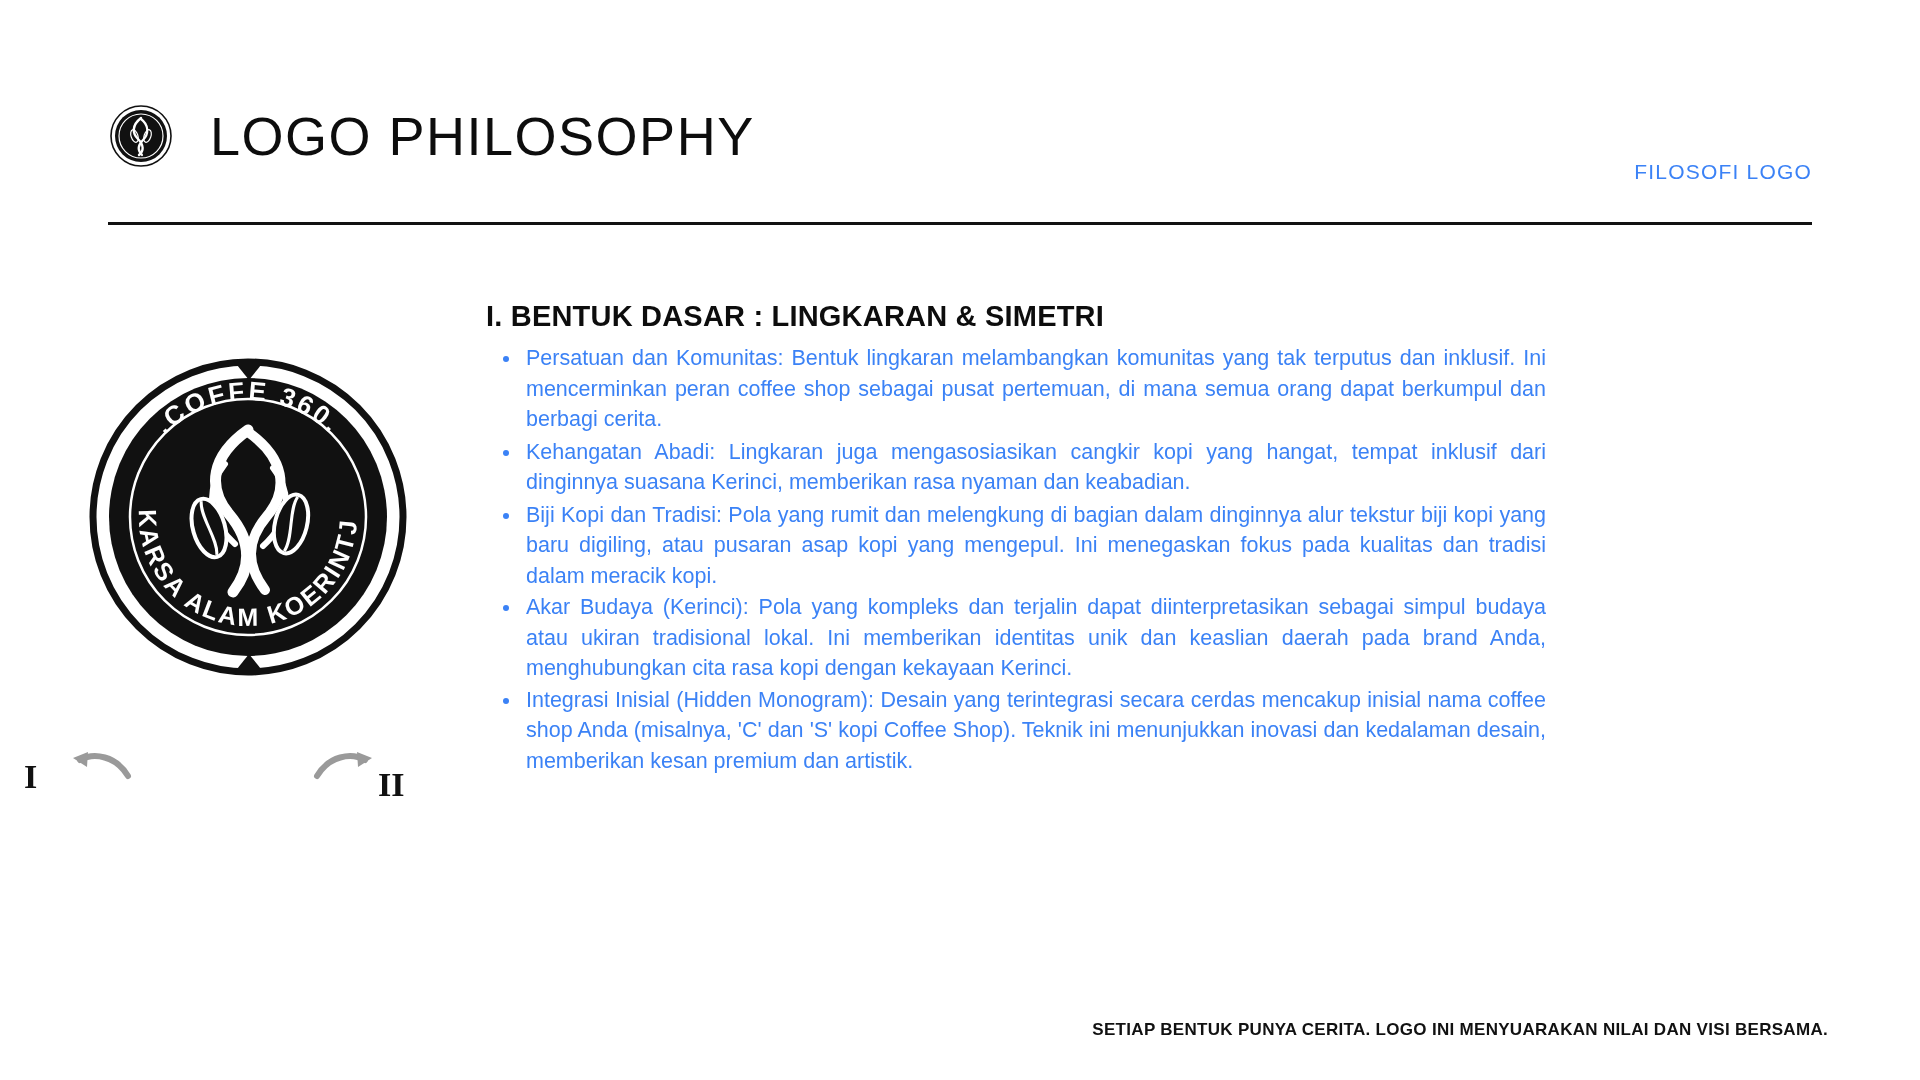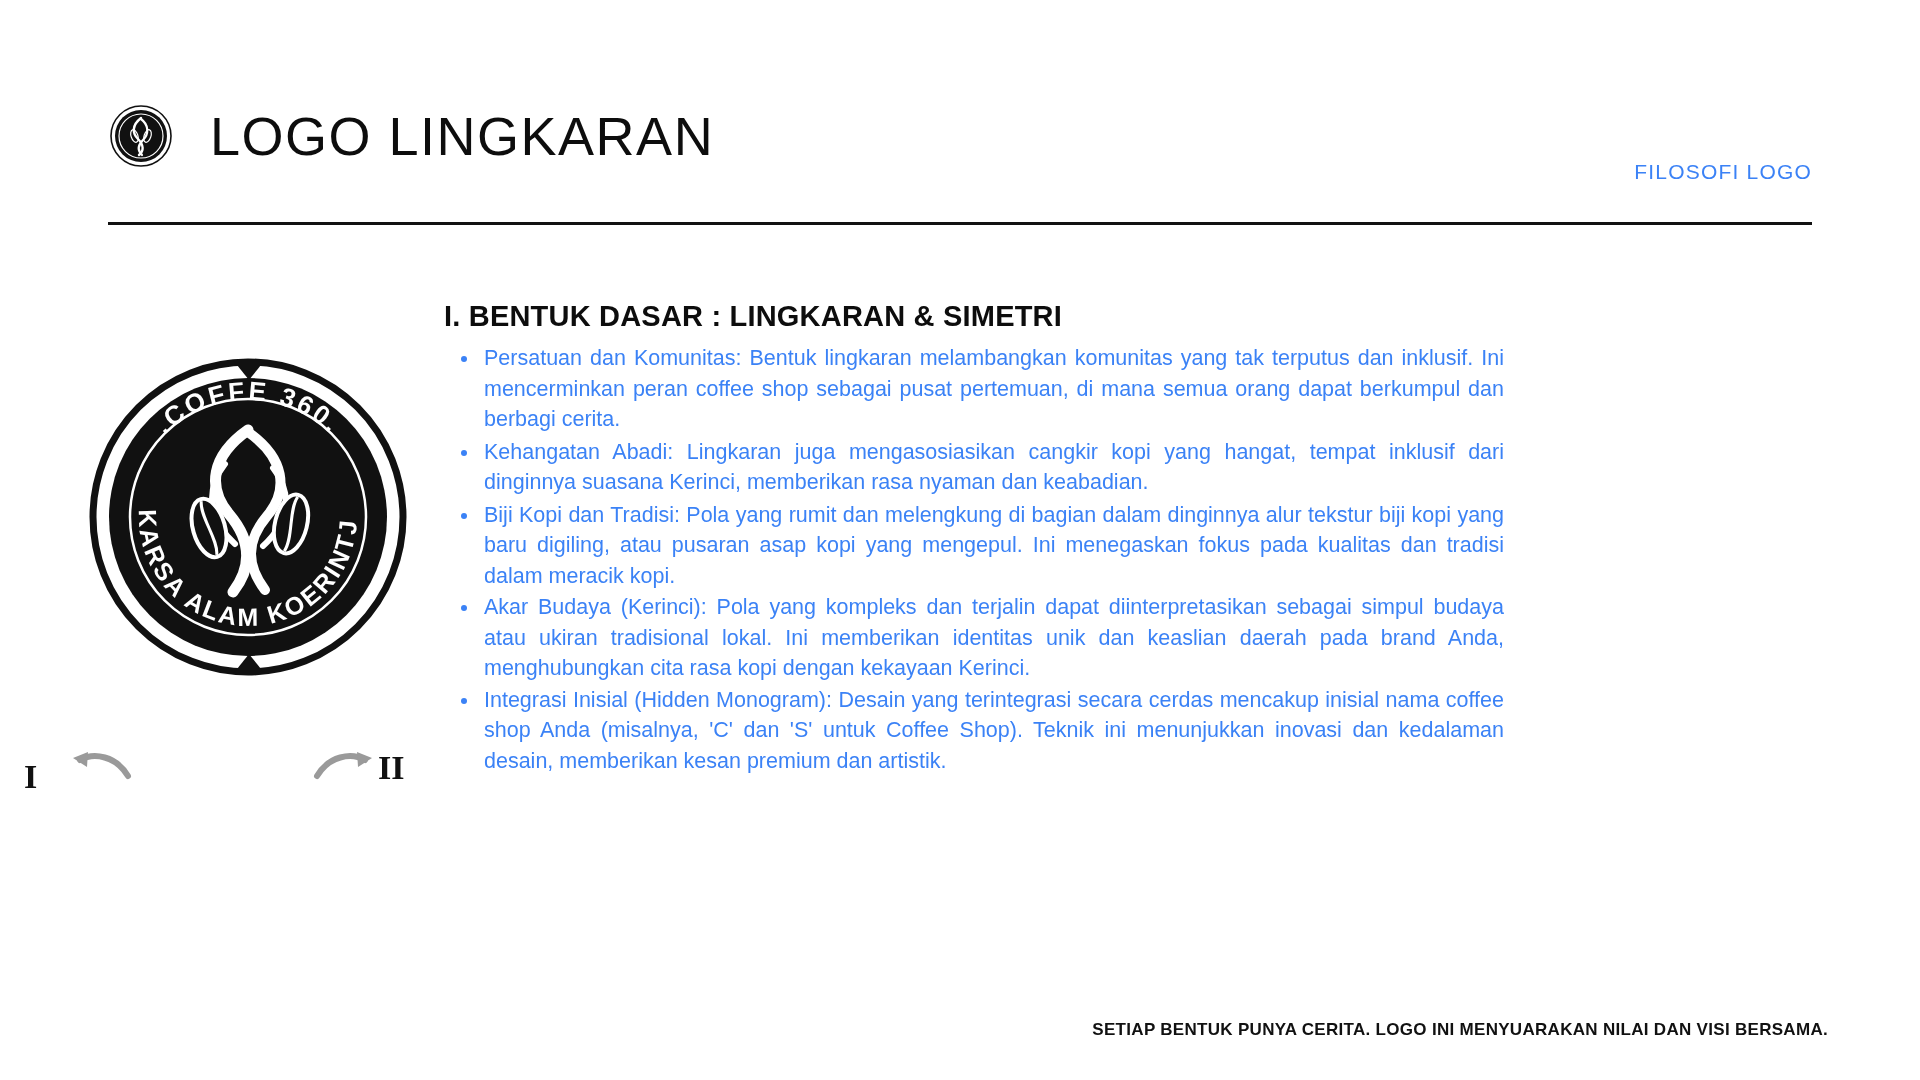--- a/index.html
+++ b/index.html
@@ -80,37 +80,37 @@
     left: 6px;
     top: 400px;
     font-size: 34px;
     font-weight: 700;
     color: #111;
     font-family: "Liberation Serif", serif;
   }
   .roman-right {
     position: absolute;
     left: 360px;
-    top: 391px;
+    top: 408px;
     font-size: 34px;
     font-weight: 700;
     color: #111;
     font-family: "Liberation Serif", serif;
   }
   .arrow-left, .arrow-right {
     position: absolute;
     top: 392px;
   }
   .arrow-left { left: 52px; }
   .arrow-right { left: 295px; }
 
   
   .content {
     position: absolute;
-    left: 444px;
+    left: 486px;
     top: 300px;
     width: 1060px;
   }
   .section-heading {
     font-size: 29px;
     font-weight: 700;
     color: #0d0d0d;
     letter-spacing: 0.2px;
     margin: 0 0 10px 0;
   }
@@ -153,21 +153,21 @@
     <svg width="66" height="66" viewBox="0 0 66 66" aria-hidden="true">
       <circle cx="33" cy="33" r="30" fill="none" stroke="#111" stroke-width="1.6"></circle>
       <circle cx="33" cy="33" r="26" fill="#111"></circle>
       <circle cx="33" cy="33" r="22" fill="none" stroke="#fff" stroke-width="1.2"></circle>
       <path d="M33 15 C24 22, 24 30, 30 36 C36 42, 36 48, 31 52" fill="none" stroke="#fff" stroke-width="2.4" stroke-linecap="round"></path>
       <path d="M33 16 C41 22, 41 31, 35 37 C29 43, 30 48, 34 52" fill="none" stroke="#fff" stroke-width="2.2" stroke-linecap="round"></path>
       <ellipse cx="26.5" cy="33" rx="3.4" ry="6.5" transform="rotate(-18 26.5 33)" fill="none" stroke="#fff" stroke-width="1.2"></ellipse>
       <ellipse cx="39.5" cy="33" rx="3.4" ry="6.5" transform="rotate(18 39.5 33)" fill="none" stroke="#fff" stroke-width="1.2"></ellipse>
     </svg>
   </div>
-  <div class="header-title">LOGO LINGKARAN</div>
+  <div class="header-title">LOGO PHILOSOPHY</div>
   <div class="header-right">FILOSOFI LOGO</div>
 </div>
 <div class="header-rule"></div>
 
 <div class="logo-panel">
 
   <div class="roman-left">I</div>
   <div class="roman-right">II</div>
 
   <div class="arrow-left">
@@ -223,17 +223,17 @@
 
   <h2 class="section-heading">I. BENTUK  DASAR : LINGKARAN &amp; SIMETRI</h2>
   <ul class="bullets">
     <li>Persatuan dan Komunitas: Bentuk lingkaran melambangkan komunitas yang tak terputus dan inklusif. Ini mencerminkan peran coffee shop sebagai pusat pertemuan, di mana semua orang dapat berkumpul dan berbagi cerita.</li>
     <li>Kehangatan Abadi: Lingkaran juga mengasosiasikan cangkir kopi yang hangat, tempat inklusif dari dinginnya suasana Kerinci, memberikan rasa nyaman dan keabadian.</li>
   </ul>
 
   <ul class="bullets second">
     <li>Biji Kopi dan Tradisi: Pola yang rumit dan melengkung di bagian dalam dinginnya alur tekstur biji kopi yang baru digiling, atau pusaran asap kopi yang mengepul. Ini menegaskan fokus pada kualitas dan tradisi dalam meracik kopi.</li>
     <li>Akar Budaya (Kerinci): Pola yang kompleks dan terjalin dapat diinterpretasikan sebagai simpul budaya atau ukiran tradisional lokal. Ini memberikan identitas unik dan keaslian daerah pada brand Anda, menghubungkan cita rasa kopi dengan kekayaan Kerinci.</li>
-    <li>Integrasi Inisial (Hidden Monogram): Desain yang terintegrasi secara cerdas mencakup inisial nama coffee shop Anda (misalnya, 'C' dan 'S' untuk Coffee Shop). Teknik ini menunjukkan inovasi dan kedalaman desain, memberikan kesan premium dan artistik.</li>
+    <li>Integrasi Inisial (Hidden Monogram): Desain yang terintegrasi secara cerdas mencakup inisial nama coffee shop Anda (misalnya, 'C' dan 'S' kopi Coffee Shop). Teknik ini menunjukkan inovasi dan kedalaman desain, memberikan kesan premium dan artistik.</li>
   </ul>
 </div>
 
 <div class="footer">SETIAP BENTUK PUNYA CERITA. LOGO INI MENYUARAKAN NILAI DAN VISI BERSAMA.</div>
 
 </body></html>

